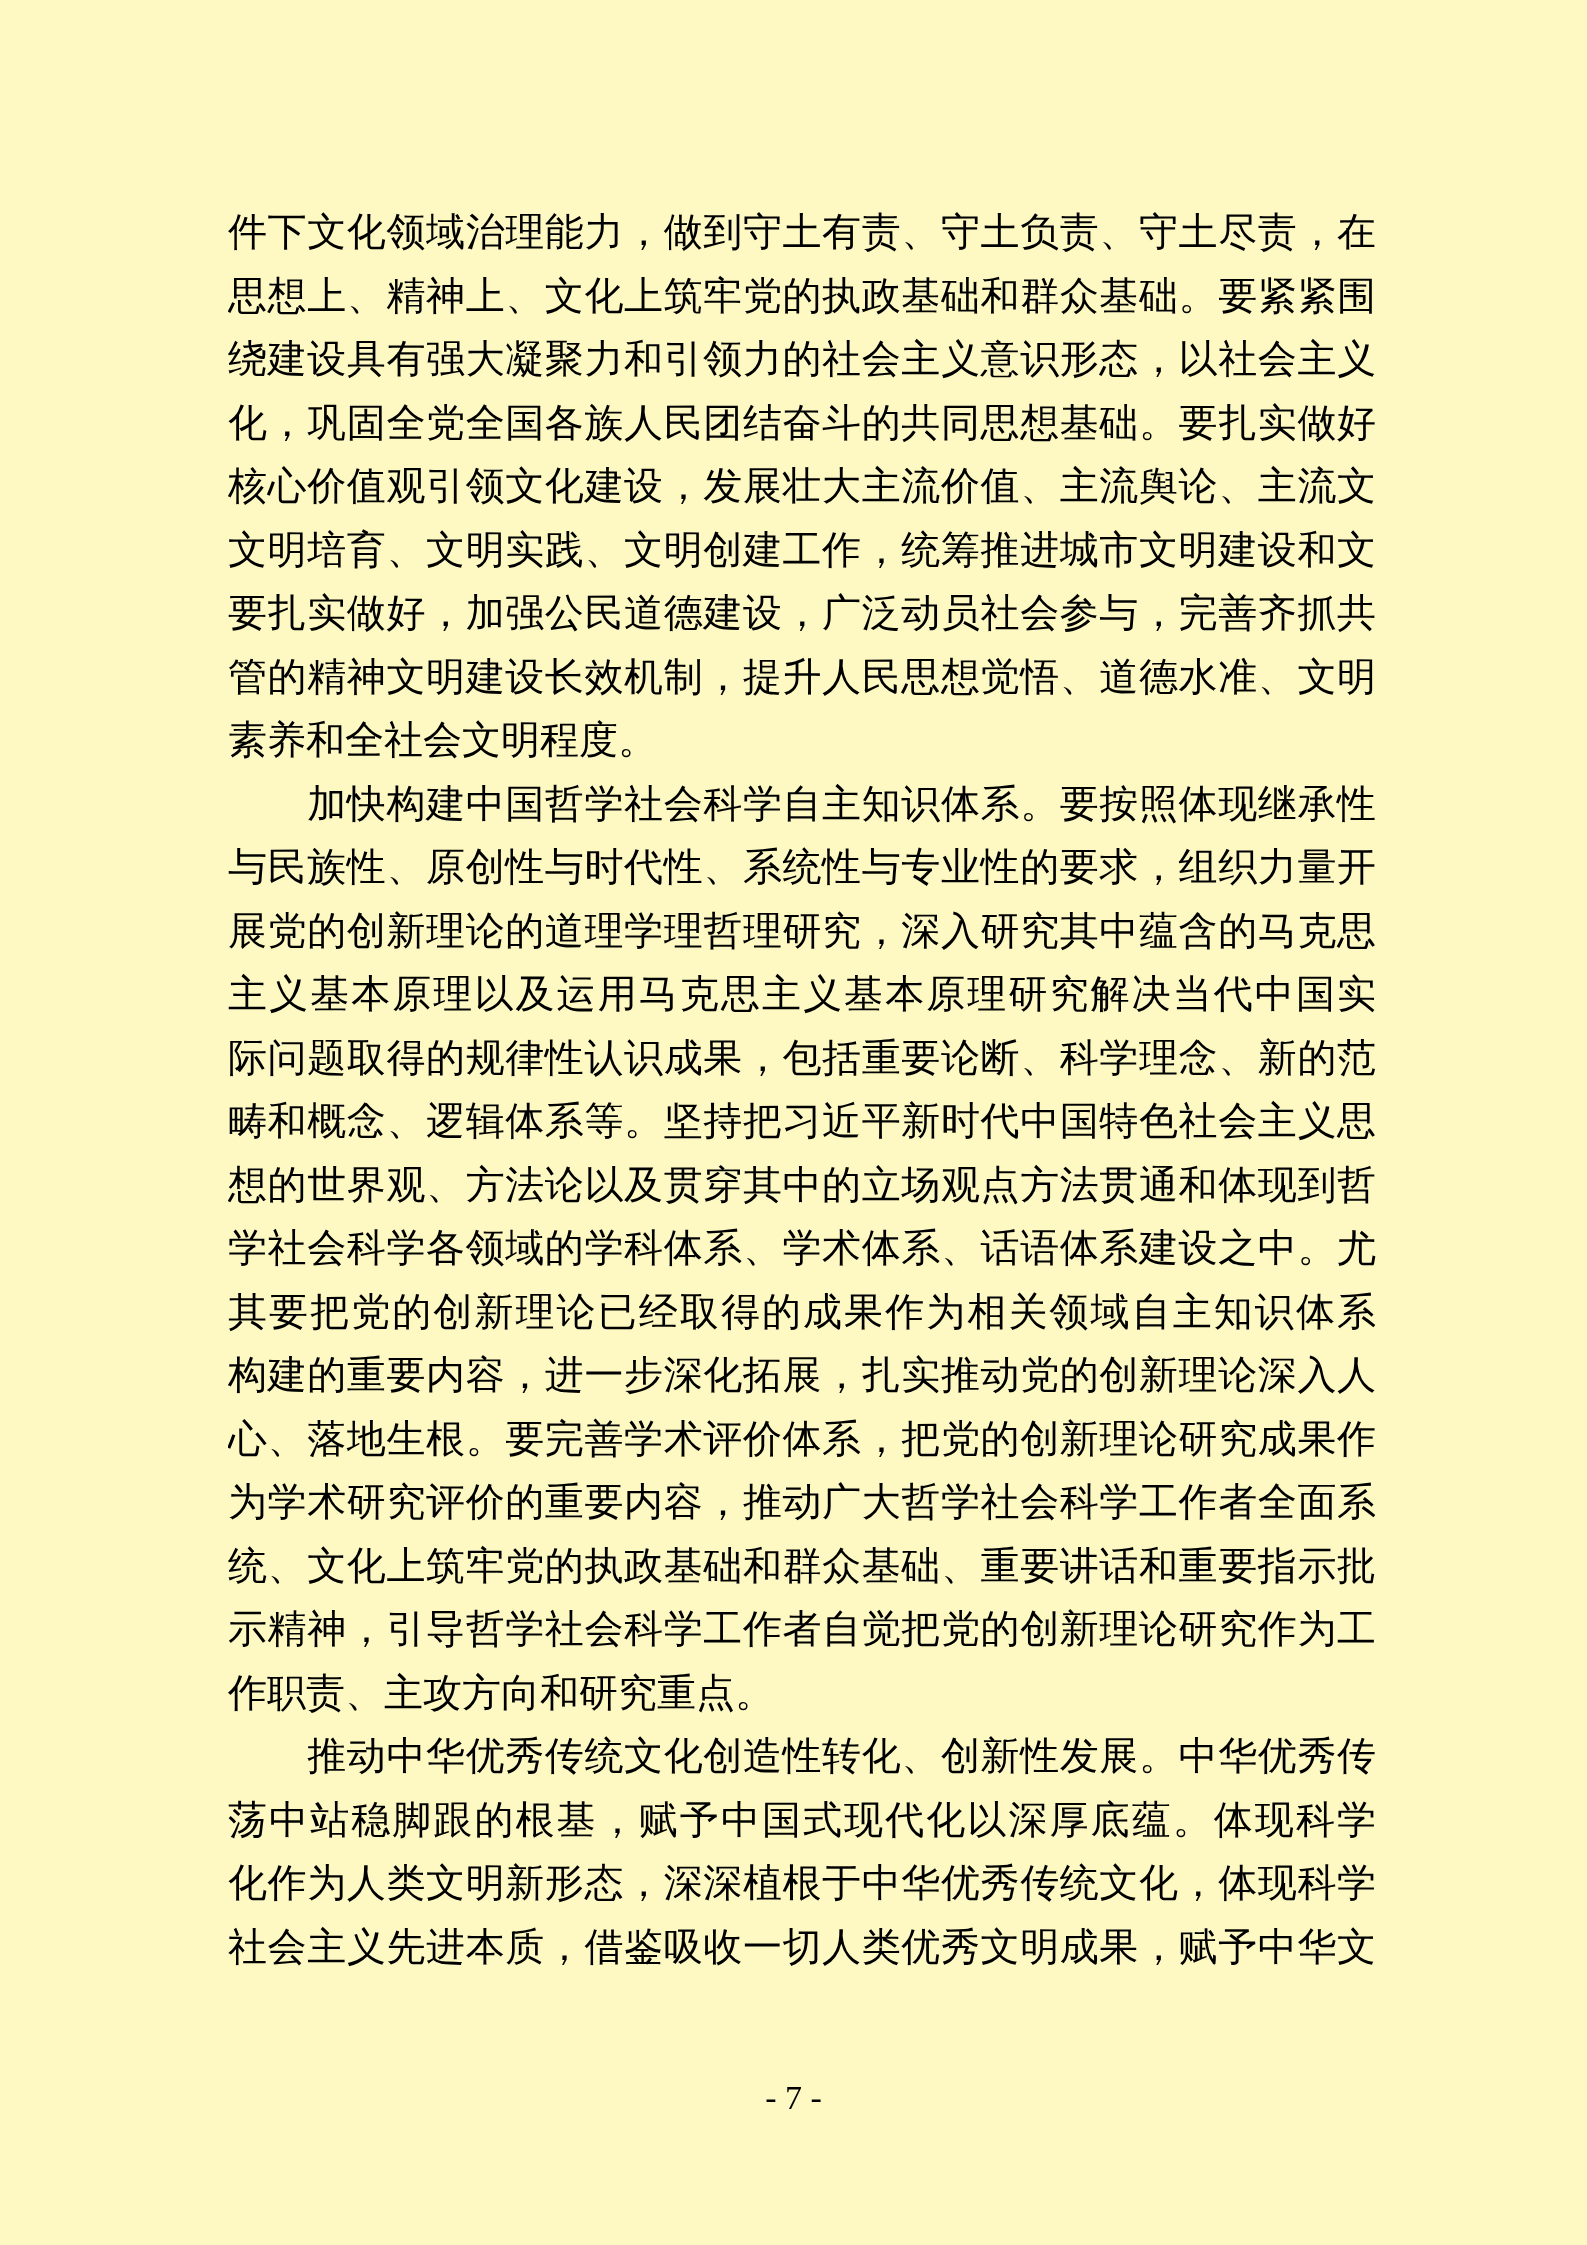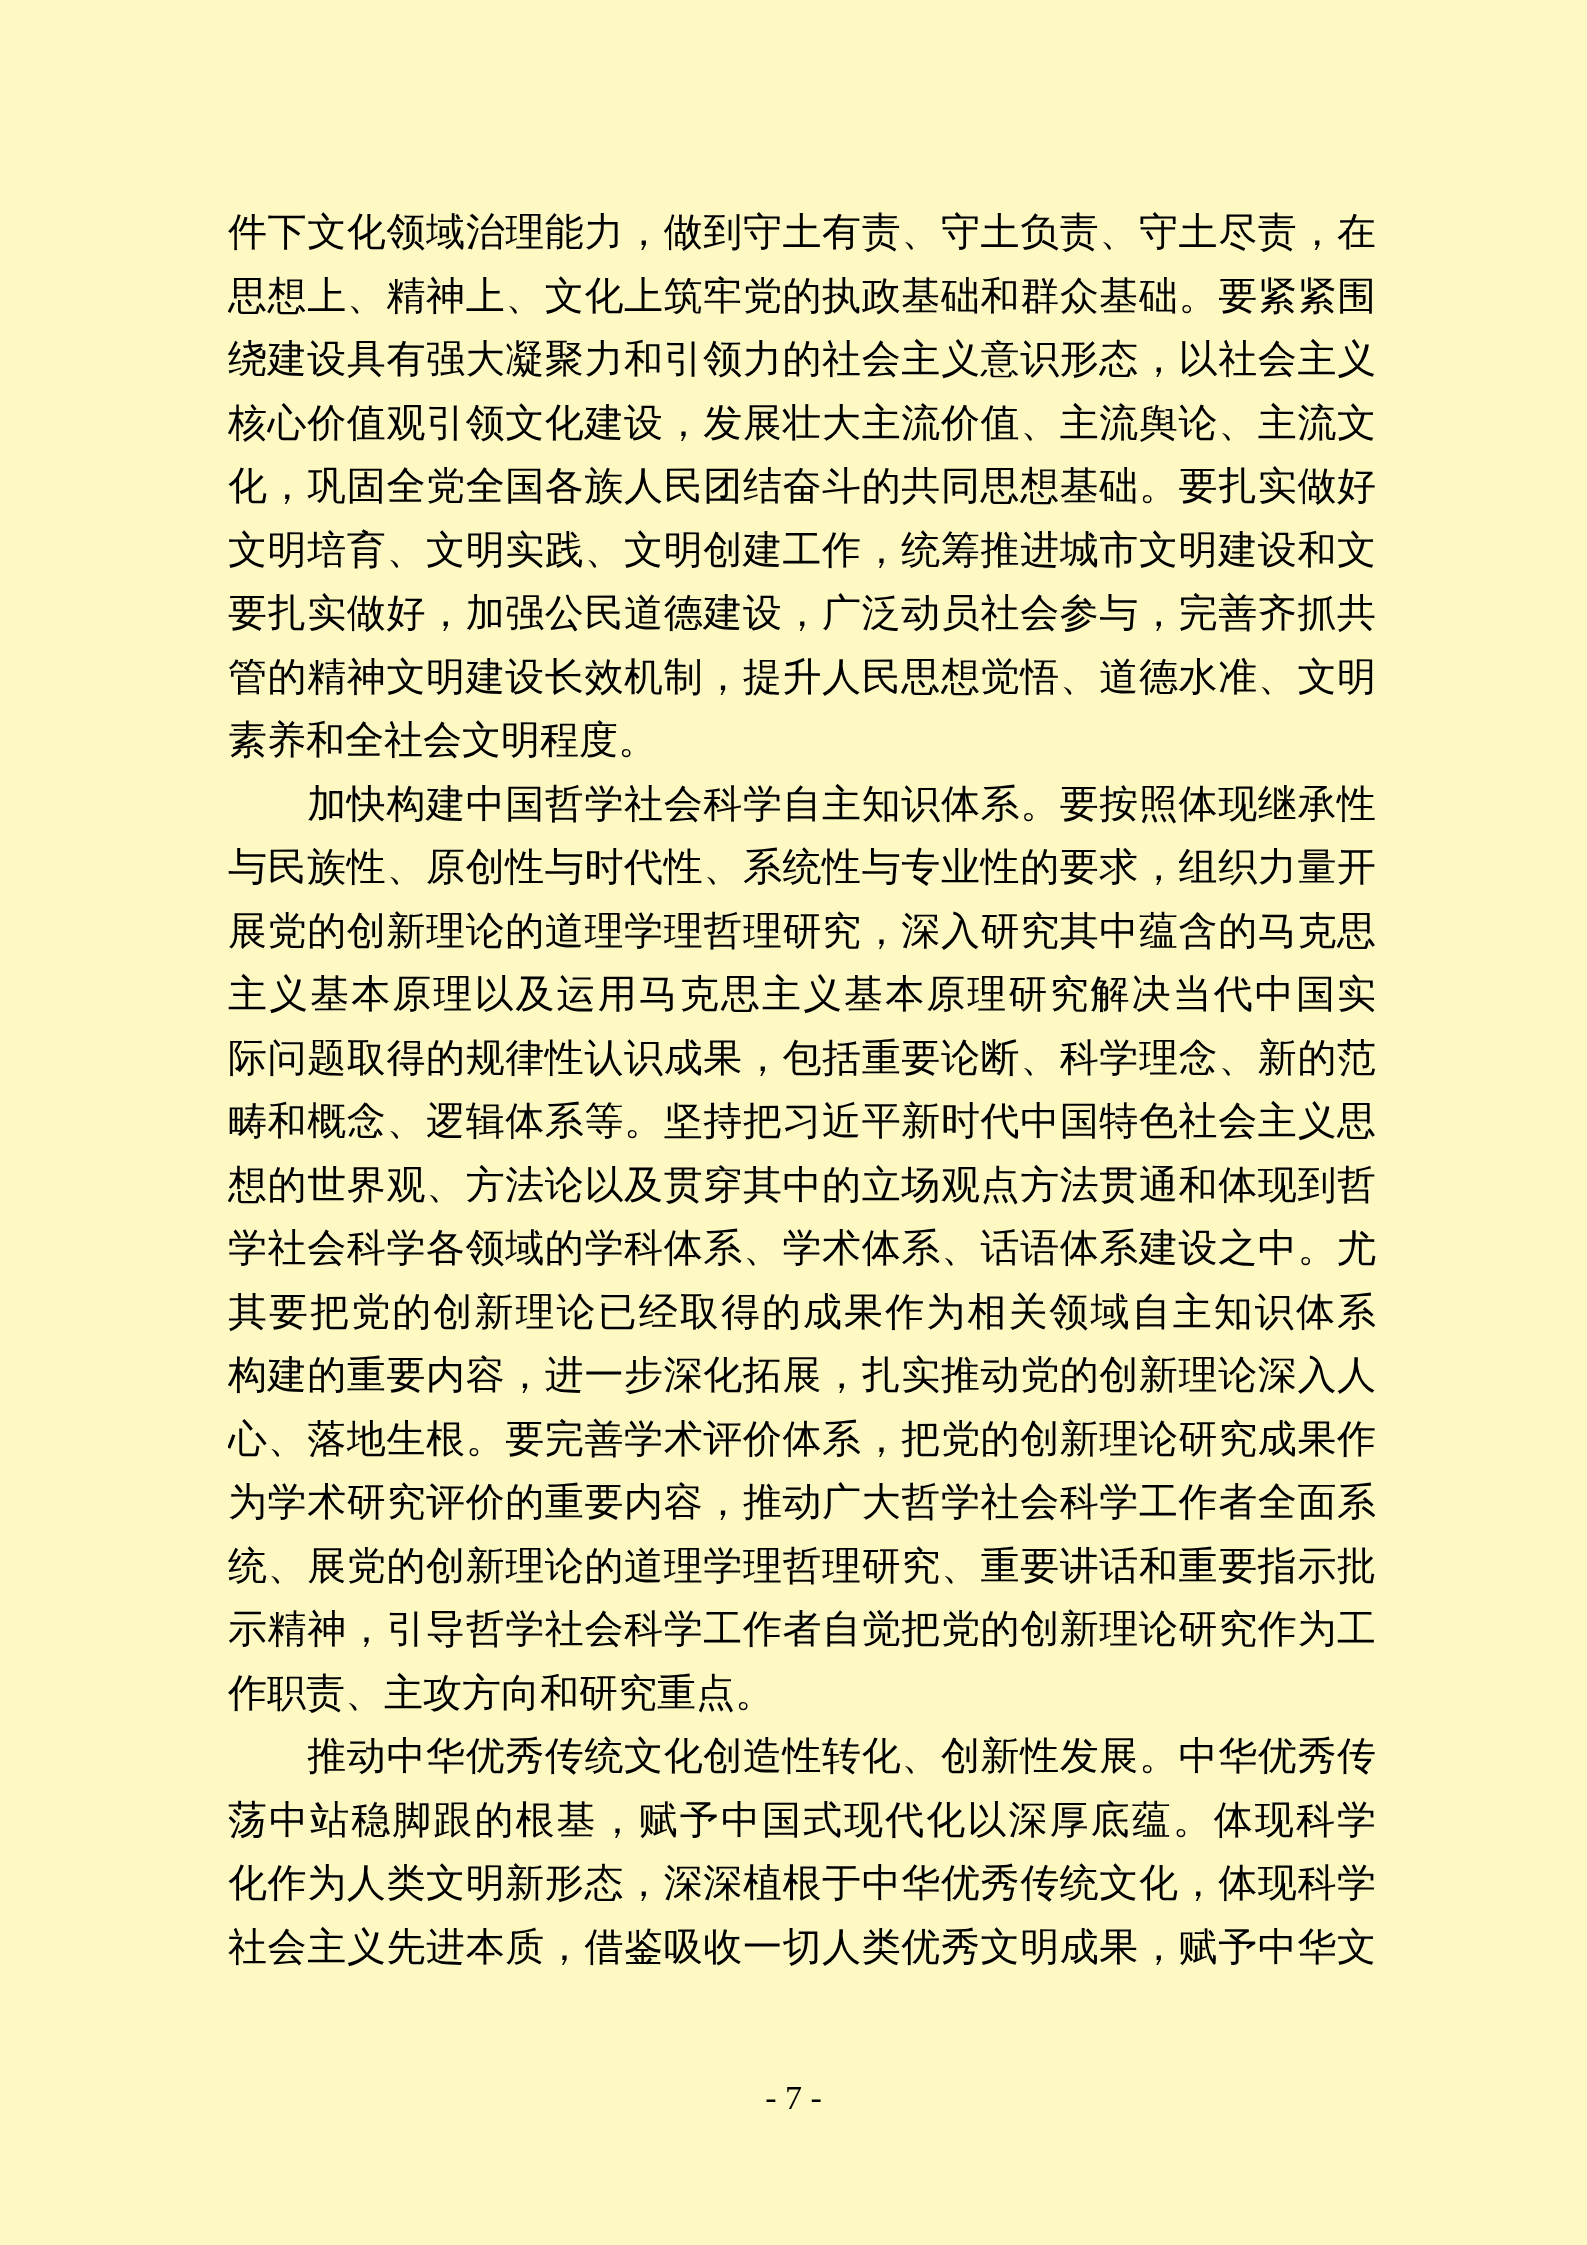--- a/index.html
+++ b/index.html
@@ -48,39 +48,39 @@
 </style>
 </head>
 <body>
 
 <div class="page">
   <div class="body-text">
 
   <div class="text-line">件下文化领域治理能力，做到守土有责、守土负责、守土尽责，在</div>
       <div class="text-line">思想上、精神上、文化上筑牢党的执政基础和群众基础。要紧紧围</div>
       <div class="text-line">绕建设具有强大凝聚力和引领力的社会主义意识形态，以社会主义</div>
+      <div class="text-line">化，巩固全党全国各族人民团结奋斗的共同思想基础。要扎实做好</div>
       <div class="text-line">核心价值观引领文化建设，发展壮大主流价值、主流舆论、主流文</div>
-      <div class="text-line">化，巩固全党全国各族人民团结奋斗的共同思想基础。要扎实做好</div>
       <div class="text-line">文明培育、文明实践、文明创建工作，统筹推进城市文明建设和文</div>
       <div class="text-line">要扎实做好，加强公民道德建设，广泛动员社会参与，完善齐抓共</div>
       <div class="text-line">管的精神文明建设长效机制，提升人民思想觉悟、道德水准、文明</div>
       <div class="text-line line-end">素养和全社会文明程度。</div>
       <div class="text-line">　　加快构建中国哲学社会科学自主知识体系。要按照体现继承性</div>
       <div class="text-line">与民族性、原创性与时代性、系统性与专业性的要求，组织力量开</div>
       <div class="text-line">展党的创新理论的道理学理哲理研究，深入研究其中蕴含的马克思</div>
       <div class="text-line">主义基本原理以及运用马克思主义基本原理研究解决当代中国实</div>
       <div class="text-line">际问题取得的规律性认识成果，包括重要论断、科学理念、新的范</div>
       <div class="text-line">畴和概念、逻辑体系等。坚持把习近平新时代中国特色社会主义思</div>
       <div class="text-line">想的世界观、方法论以及贯穿其中的立场观点方法贯通和体现到哲</div>
       <div class="text-line">学社会科学各领域的学科体系、学术体系、话语体系建设之中。尤</div>
       <div class="text-line">其要把党的创新理论已经取得的成果作为相关领域自主知识体系</div>
       <div class="text-line">构建的重要内容，进一步深化拓展，扎实推动党的创新理论深入人</div>
       <div class="text-line">心、落地生根。要完善学术评价体系，把党的创新理论研究成果作</div>
       <div class="text-line">为学术研究评价的重要内容，推动广大哲学社会科学工作者全面系</div>
-      <div class="text-line">统、展党的创新理论的道理学理哲理研究、重要讲话和重要指示批</div>
+      <div class="text-line">统、文化上筑牢党的执政基础和群众基础、重要讲话和重要指示批</div>
       <div class="text-line">示精神，引导哲学社会科学工作者自觉把党的创新理论研究作为工</div>
       <div class="text-line line-end">作职责、主攻方向和研究重点。</div>
       <div class="text-line">　　推动中华优秀传统文化创造性转化、创新性发展。中华优秀传</div>
       <div class="text-line">荡中站稳脚跟的根基，赋予中国式现代化以深厚底蕴。体现科学</div>
       <div class="text-line">化作为人类文明新形态，深深植根于中华优秀传统文化，体现科学</div>
       <div class="text-line">社会主义先进本质，借鉴吸收一切人类优秀文明成果，赋予中华文</div>
     </div>
   <div class="page-footer">- 7 -</div>
 </div>
 

